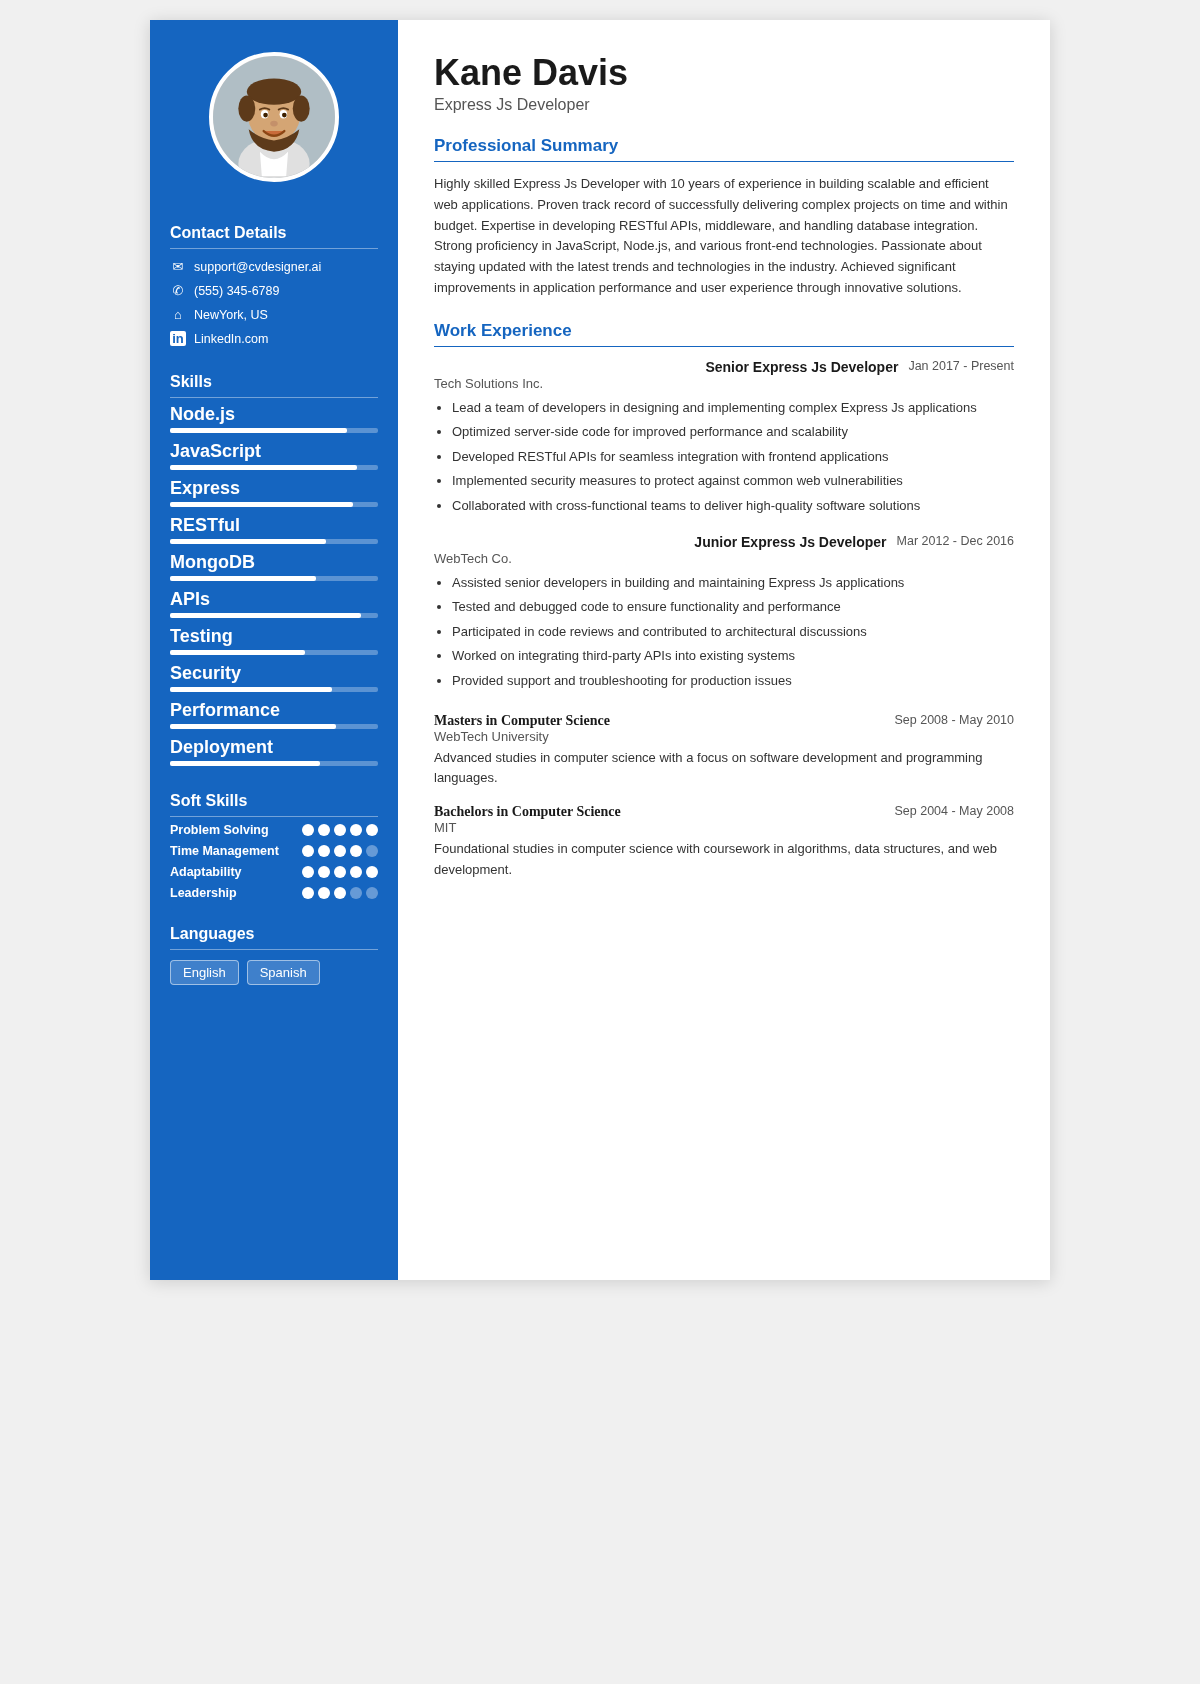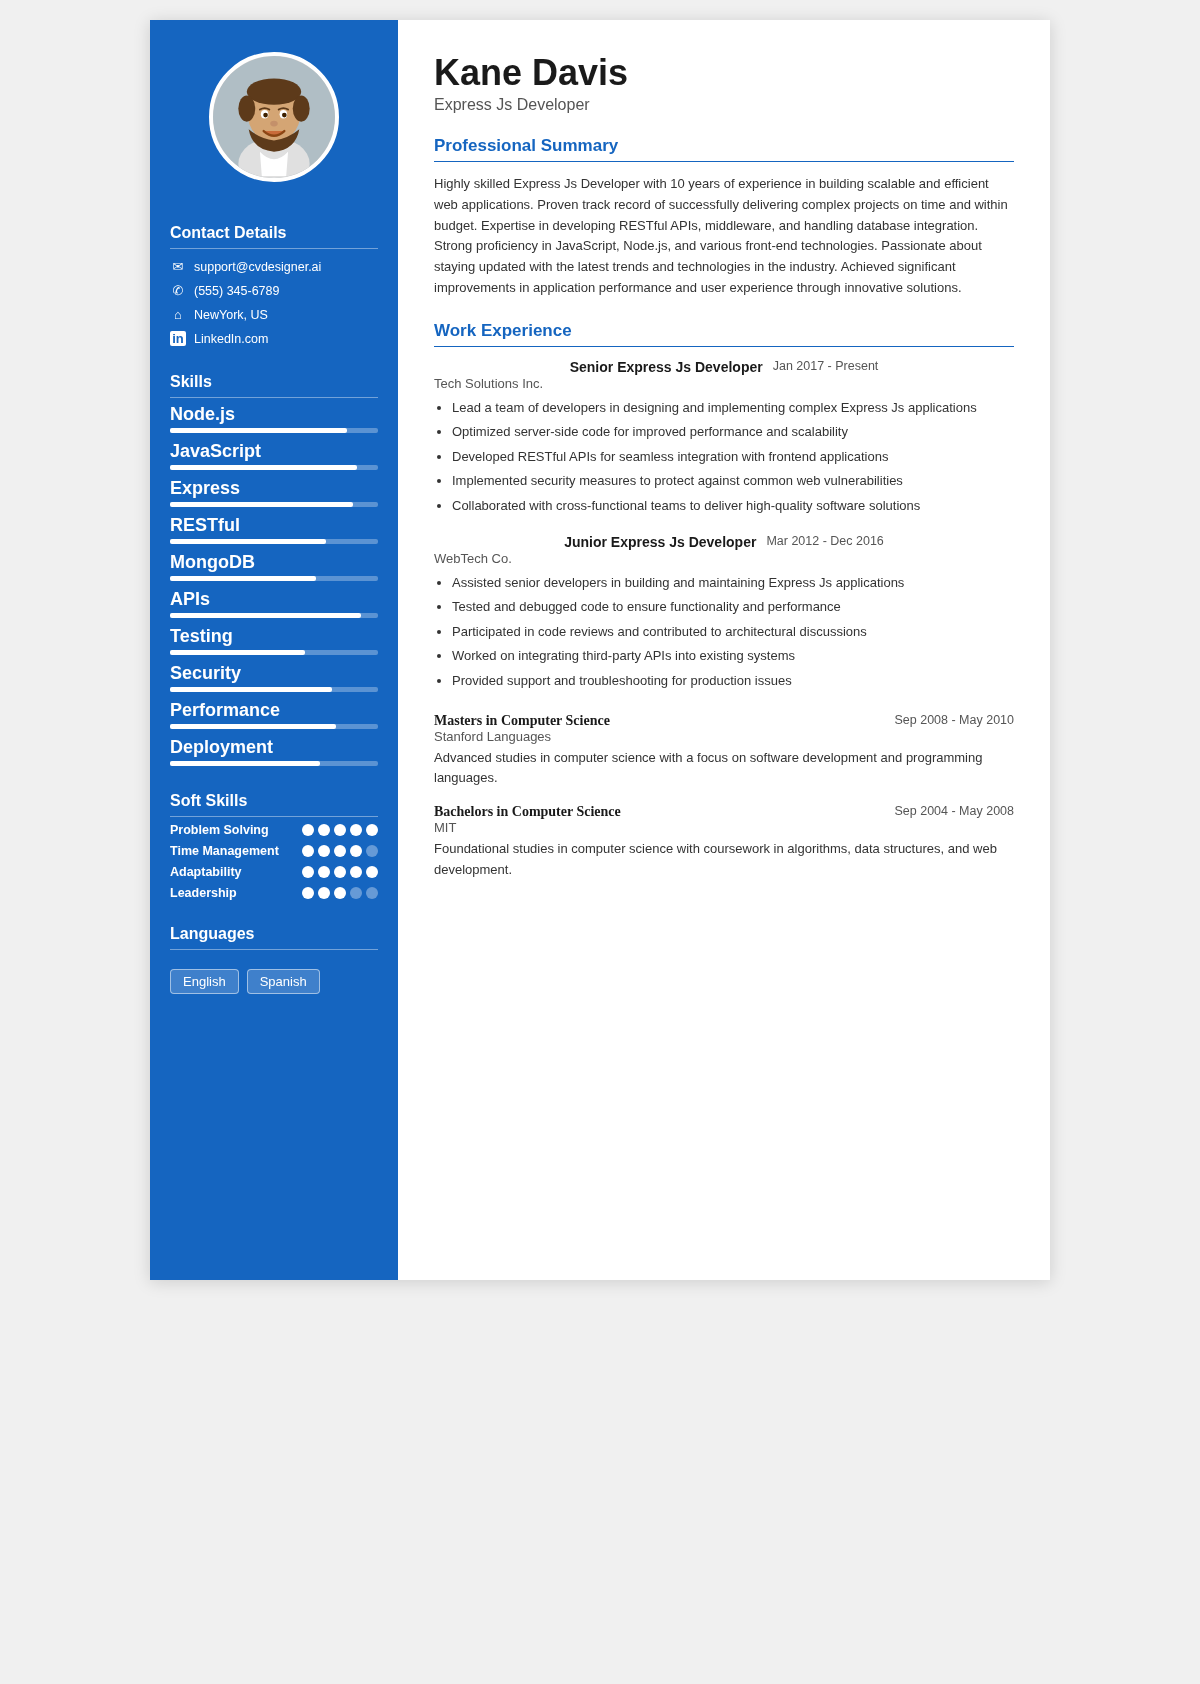--- a/index.html
+++ b/index.html
@@ -130,21 +130,21 @@
       background: #fff;
     }
     .dot.empty {
       background: rgba(255,255,255,0.35);
     }
 
     
     .lang-tags {
       display: flex;
       gap: 8px;
-      margin-top: 19px;
+      margin-top: 10px;
       flex-wrap: wrap;
     }
     .lang-tag {
       background: rgba(255,255,255,0.18);
       border: 1px solid rgba(255,255,255,0.5);
       color: #fff;
       border-radius: 4px;
       padding: 4px 12px;
       font-size: 13px;
     }
@@ -182,21 +182,21 @@
       color: #333;
       line-height: 1.6;
     }
 
     
     .job {
       margin-bottom: 18px;
     }
     .job-header {
       display: flex;
-      justify-content: center;
+      justify-content: flex-end;
       align-items: flex-start;
       margin-bottom: 1px;
     }
     .job-title {
       font-size: 14px;
       font-weight: bold;
       color: #1a1a1a;
     }
     .job-date {
       font-size: 12.5px;
@@ -476,21 +476,21 @@
         </div>
     </div>
 
     <div class="section">
       <div class="education-list">
       <div class="edu-item">
             <div class="edu-header">
               <div class="edu-degree">Masters in Computer Science</div>
               <div class="edu-date">Sep 2008 - May 2010</div>
             </div>
-            <div class="edu-school">Stanford Languages</div>
+            <div class="edu-school">WebTech University</div>
             <div class="edu-desc">Advanced studies in computer science with a focus on software development and programming languages.</div>
           </div>
           <div class="edu-item">
             <div class="edu-header">
               <div class="edu-degree">Bachelors in Computer Science</div>
               <div class="edu-date">Sep 2004 - May 2008</div>
             </div>
             <div class="edu-school">MIT</div>
             <div class="edu-desc">Foundational studies in computer science with coursework in algorithms, data structures, and web development.</div>
           </div>

